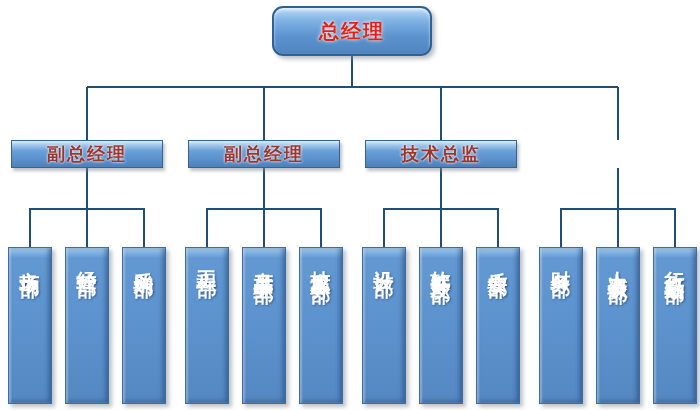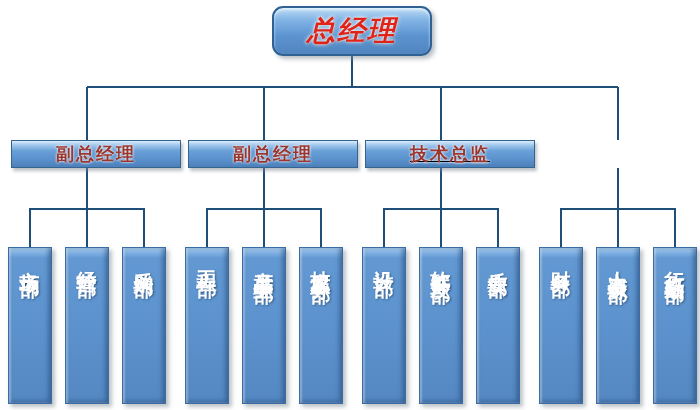--- a/index.html
+++ b/index.html
@@ -30,30 +30,29 @@
   
   .node-root {
     left: 272px; top: 6px; width: 160px; height: 50px;
     border-radius: 11px;
     border: 2px solid #2f6293;
     background: linear-gradient(180deg, #b9dbf4 0%, #7fb1e4 28%, #5b93cf 62%, #5084bf 100%);
     box-shadow: 3px 3px 4px rgba(130,140,150,0.55), inset 0 2px 3px rgba(255,255,255,0.65);
   }
   .node-root .label {
     color: #e02318;
-    font-size: 28px;
+    font-size: 20px;
     font-weight: bold;
     letter-spacing: 2px;
     text-shadow: 0 0 2px #ffffff, 0 0 4px #ffffff, 1px 1px 2px rgba(0,0,0,0.25);
-    font-style: italic;
   }
 
   
   .node-manager {
-    top: 140px; width: 170px; height: 28px;
+    top: 140px; width: 152px; height: 28px;
     border: 1px solid #36648f;
     background: linear-gradient(180deg, #dcedfb 0%, #a3c9ee 15%, #6aa0d8 38%, #5b91cc 70%, #4c80ba 100%);
     box-shadow: 2px 3px 3px rgba(125,135,145,0.5);
   }
   .node-manager .label {
     color: #9a362e;
     font-size: 18px;
     font-weight: bold;
     letter-spacing: 2px;
     text-shadow: 0 0 2px rgba(255,255,255,0.9), 0 0 3px rgba(255,255,255,0.7);
@@ -78,21 +77,21 @@
     margin-top: 7px;
     color: #ffffff;
     font-size: 20px;
     font-weight: bold;
     letter-spacing: 3px;
     line-height: 1.1;
     text-shadow: 1px 1px 2px rgba(30,60,95,0.55);
   }
 
   
-  .m0 { left: 11px; }  .m1 { left: 188px; } .m2 { left: 365px; text-decoration: underline; } .m3 { left: 542px; }
+  .m0 { left: 11px; }  .m1 { left: 188px; } .m2 { left: 365px; } .m3 { left: 542px; }
   .d00 { left: 8px; }   .d01 { left: 65px; }  .d02 { left: 122px; }
   .d10 { left: 185px; } .d11 { left: 242px; } .d12 { left: 299px; }
   .d20 { left: 362px; } .d21 { left: 419px; } .d22 { left: 476px; }
   .d30 { left: 539px; } .d31 { left: 596px; } .d32 { left: 653px; }
 </style>
 </head>
 <body>
 
 <div class="canvas">
 

